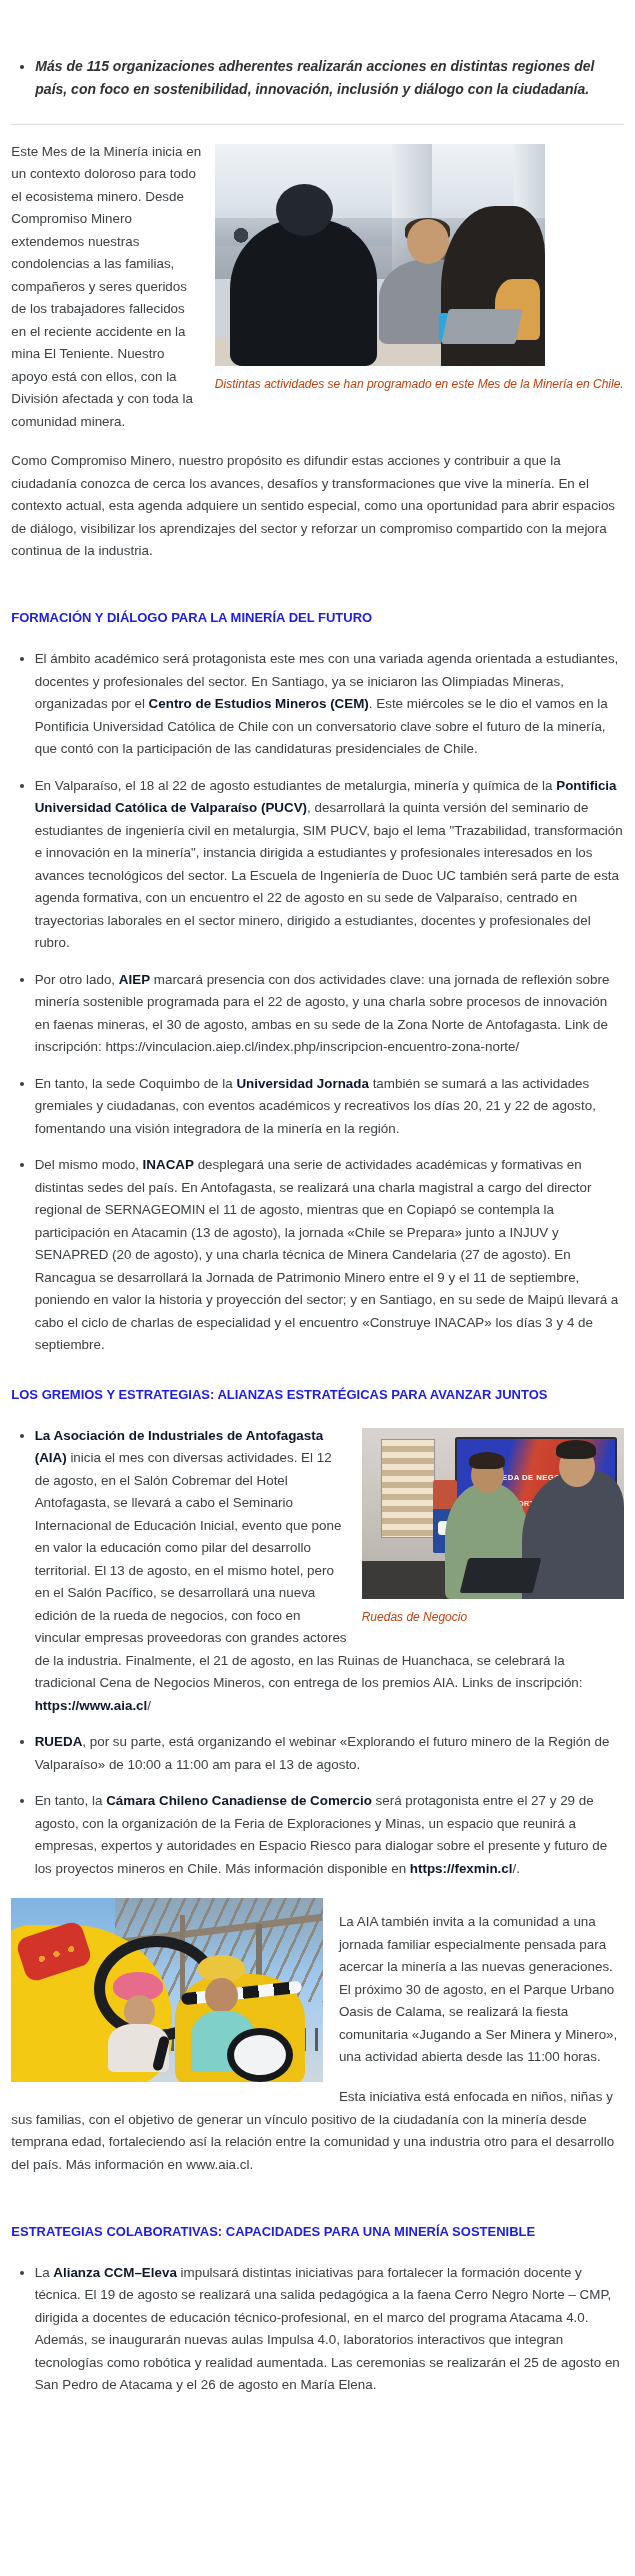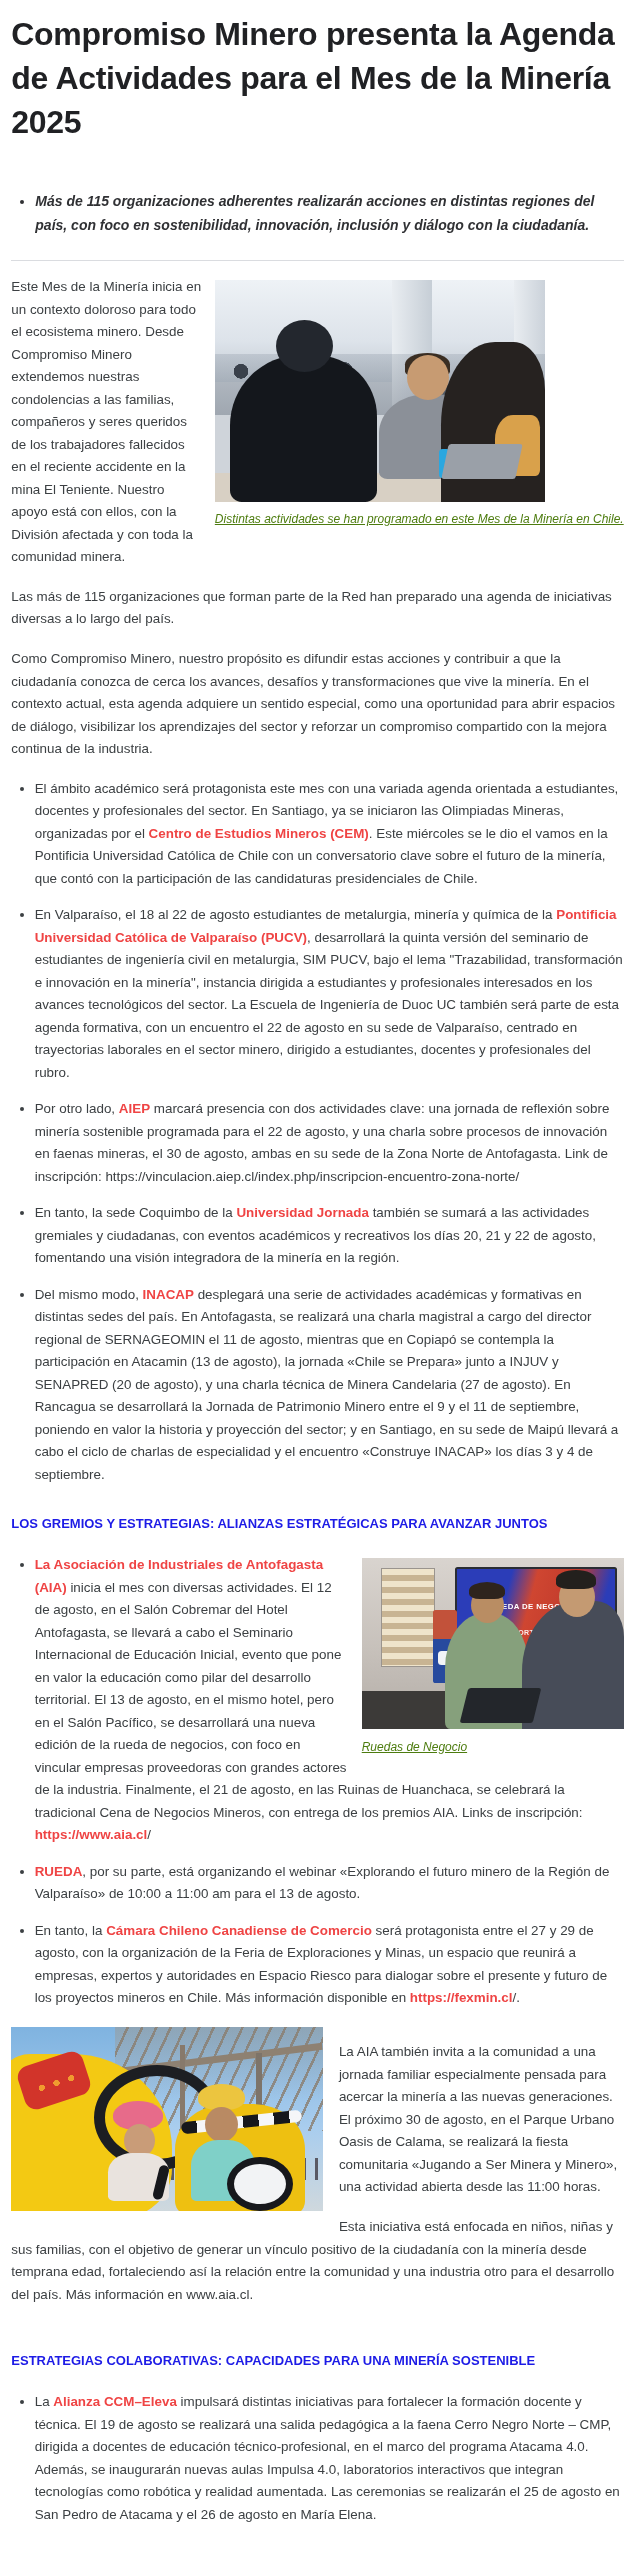--- a/index.html
+++ b/index.html
@@ -13,26 +13,26 @@
 
   hr.rule{border:0;border-top:0.9px solid #dadce0;margin:22.5px 0 15.6px 0;}
 
   p{font-size:13.4px;line-height:22.5px;margin:0 0 17.3px 0;}
 
   h2{font-size:13px;line-height:19px;font-weight:bold;color:#1d1be6;margin:28px 0 21px 0;}
 
   ul.blist{margin:0 0 8.7px 0;padding-left:23.4px;}
   ul.blist li{font-size:13.4px;line-height:22.5px;margin:0 0 14px 0;}
 
-  a.inline-link{color:#ef4444;font-weight:bold;text-decoration:none;cursor:pointer;}
+  a.inline-link{color:#0f172a;font-weight:bold;text-decoration:none;cursor:pointer;}
 
   figure{margin:0;}
   .fig-right{float:right;margin:3.5px 0 7px 13px;}
   .fig-left{float:left;margin:3.5px 15.6px 26px 0;}
-  figcaption{font-size:12px;line-height:18px;font-style:italic;color:#4d7c0f;margin-top:8.7px;text-decoration:underline;}
+  figcaption{font-size:12px;line-height:18px;font-style:italic;color:#c2410c;margin-top:8.7px;}
 
   .photo{position:relative;overflow:hidden;background:#cfd4da;}
   .photo *{position:absolute;}
 
   
   .photo1{width:330px;height:222px;}
   .p1-win{top:0;left:0;right:0;height:46%;background:linear-gradient(180deg,#eef2f6 0%,#dde3ea 60%,#c2cad3 100%);}
   .p1-pillar1{top:0;left:177px;width:40px;height:130px;background:linear-gradient(90deg,#e9edf1,#c6ced6);}
   .p1-pillar2{top:0;left:299px;width:31px;height:130px;background:linear-gradient(90deg,#e9edf1,#cbd2da);}
   .p1-crowd{top:74px;left:0;right:0;height:61px;background:
@@ -97,21 +97,20 @@
   .p3-handle{left:216px;top:130px;width:52px;height:40px;background:#f2f3f5;border:7px solid #17181c;border-radius:50%;}
 
   .clearfix::after{content:"";display:block;clear:both;}
   .familia p.beside-first{padding-top:17.3px;}
 </style>
 </head>
 <body>
 
 <div class="page">
 
-  <h1>Compromiso Minero presenta la Agenda de Actividades para el Mes de la Minería 2025</h1>
 
   <ul class="lead">
     <li>Más de 115 organizaciones adherentes realizarán acciones en distintas regiones del país, con foco en sostenibilidad, innovación, inclusión y diálogo con la ciudadanía.</li>
   </ul>
 
   <hr class="rule">
 
   <div class="intro clearfix">
     <figure class="fig-right">
       <div class="photo photo1">
@@ -126,24 +125,24 @@
         <div class="p1-hair-mid"></div>
         <div class="p1-head-mid"></div>
         <div class="p1-man-right"></div>
         <div class="p1-vest"></div>
         <div class="p1-bottle"></div>
         <div class="p1-laptop"></div>
       </div>
       <figcaption>Distintas actividades se han programado en este Mes de la Minería en Chile.</figcaption>
     </figure>
     <p>Este Mes de la Minería inicia en un contexto doloroso para todo el ecosistema minero. Desde Compromiso Minero extendemos nuestras condolencias a las familias, compañeros y seres queridos de los trabajadores fallecidos en el reciente accidente en la mina El Teniente. Nuestro apoyo está con ellos, con la División afectada y con toda la comunidad minera.</p>
-    <p>Las más de 115 organizaciones que forman parte de la Red han preparado una agenda de iniciativas diversas a lo largo del país.</p>
     <p>Como Compromiso Minero, nuestro propósito es difundir estas acciones y contribuir a que la ciudadanía conozca de cerca los avances, desafíos y transformaciones que vive la minería. En el contexto actual, esta agenda adquiere un sentido especial, como una oportunidad para abrir espacios de diálogo, visibilizar los aprendizajes del sector y reforzar un compromiso compartido con la mejora continua de la industria.</p>
   </div>
 
+  <h2>FORMACIÓN Y DIÁLOGO PARA LA MINERÍA DEL FUTURO</h2>
   <ul class="blist">
     <li><span><span>El ámbito académico será protagonista este mes con una variada agenda orientada a estudiantes, docentes y profesionales del sector. En Santiago, ya se iniciaron las Olimpiadas Mineras, organizadas por el </span><a class="inline-link">Centro de Estudios Mineros (CEM)</a><span>.  Este miércoles se le dio el vamos en la Pontificia Universidad Católica de Chile con un conversatorio clave sobre el futuro de la minería, que contó con la participación de las candidaturas presidenciales de Chile.</span></span></li>
     <li><span><span>En Valparaíso, el 18 al 22 de agosto estudiantes de metalurgia, minería y química de la </span><a class="inline-link">Pontificia Universidad Católica de Valparaíso (PUCV)</a><span>, desarrollará la quinta versión del seminario de estudiantes de ingeniería civil en metalurgia, SIM PUCV, bajo el lema "Trazabilidad, transformación e innovación en la minería", instancia dirigida a estudiantes y profesionales interesados en los avances tecnológicos del sector. La Escuela de Ingeniería de Duoc UC también será parte de esta agenda formativa, con un encuentro el 22 de agosto en su sede de Valparaíso, centrado en trayectorias laborales en el sector minero, dirigido a estudiantes, docentes y profesionales del rubro.</span></span></li>
     <li><span><span>Por otro lado, </span><a class="inline-link">AIEP</a><span> marcará presencia con dos actividades clave: una jornada de reflexión sobre minería sostenible programada para el 22 de agosto, y una charla sobre procesos de innovación en faenas mineras, el 30 de agosto, ambas en su sede de la Zona Norte de Antofagasta. Link de inscripción: https://vinculacion.aiep.cl/index.php/inscripcion-encuentro-zona-norte/</span></span></li>
     <li><span><span>En tanto, la sede Coquimbo de la </span><a class="inline-link">Universidad Jornada</a><span> también se sumará a las actividades gremiales y ciudadanas, con eventos académicos y recreativos los días 20, 21 y 22 de agosto, fomentando una visión integradora de la minería en la región.</span></span></li>
     <li><span><span>Del mismo modo, </span><a class="inline-link">INACAP</a><span> desplegará una serie de actividades académicas y formativas en distintas sedes del país. En Antofagasta, se realizará una charla magistral a cargo del director regional de SERNAGEOMIN el 11 de agosto, mientras que en Copiapó se contempla la participación en Atacamin (13 de agosto), la jornada «Chile se Prepara» junto a INJUV y SENAPRED (20 de agosto), y una charla técnica de Minera Candelaria (27 de agosto). En Rancagua se desarrollará la Jornada de Patrimonio Minero entre el 9 y el 11 de septiembre, poniendo en valor la historia y proyección del sector; y en Santiago, en su sede de Maipú llevará a cabo el ciclo de charlas de especialidad y el encuentro «Construye INACAP» los días 3 y 4 de septiembre.</span></span></li>
   </ul>
 
   <h2>LOS GREMIOS Y ESTRATEGIAS: ALIANZAS ESTRATÉGICAS PARA AVANZAR JUNTOS</h2>
   <ul class="blist">

